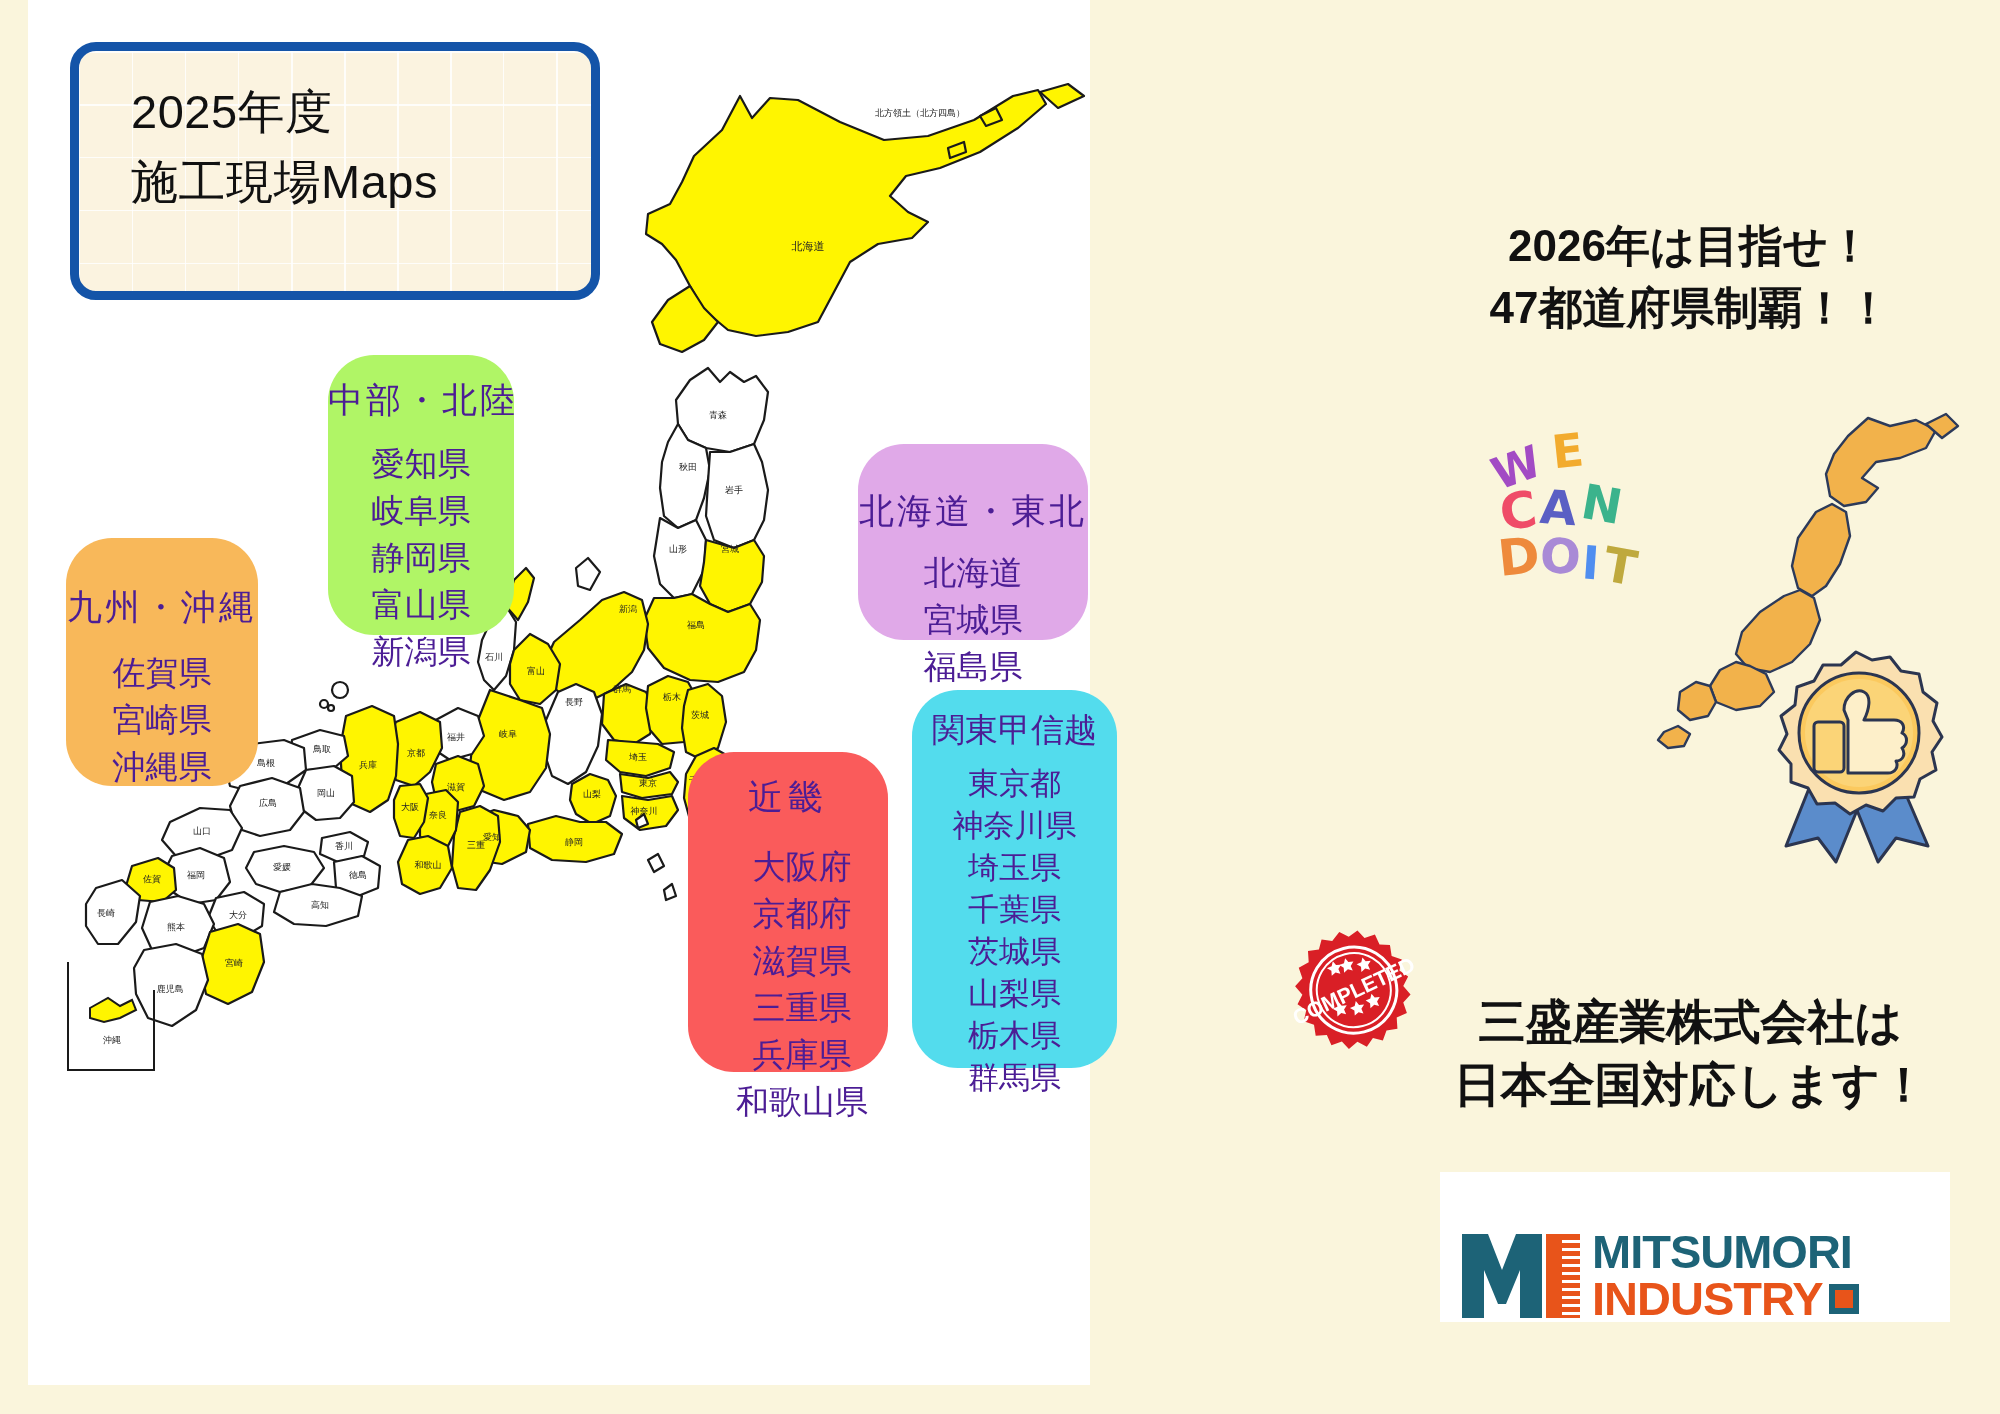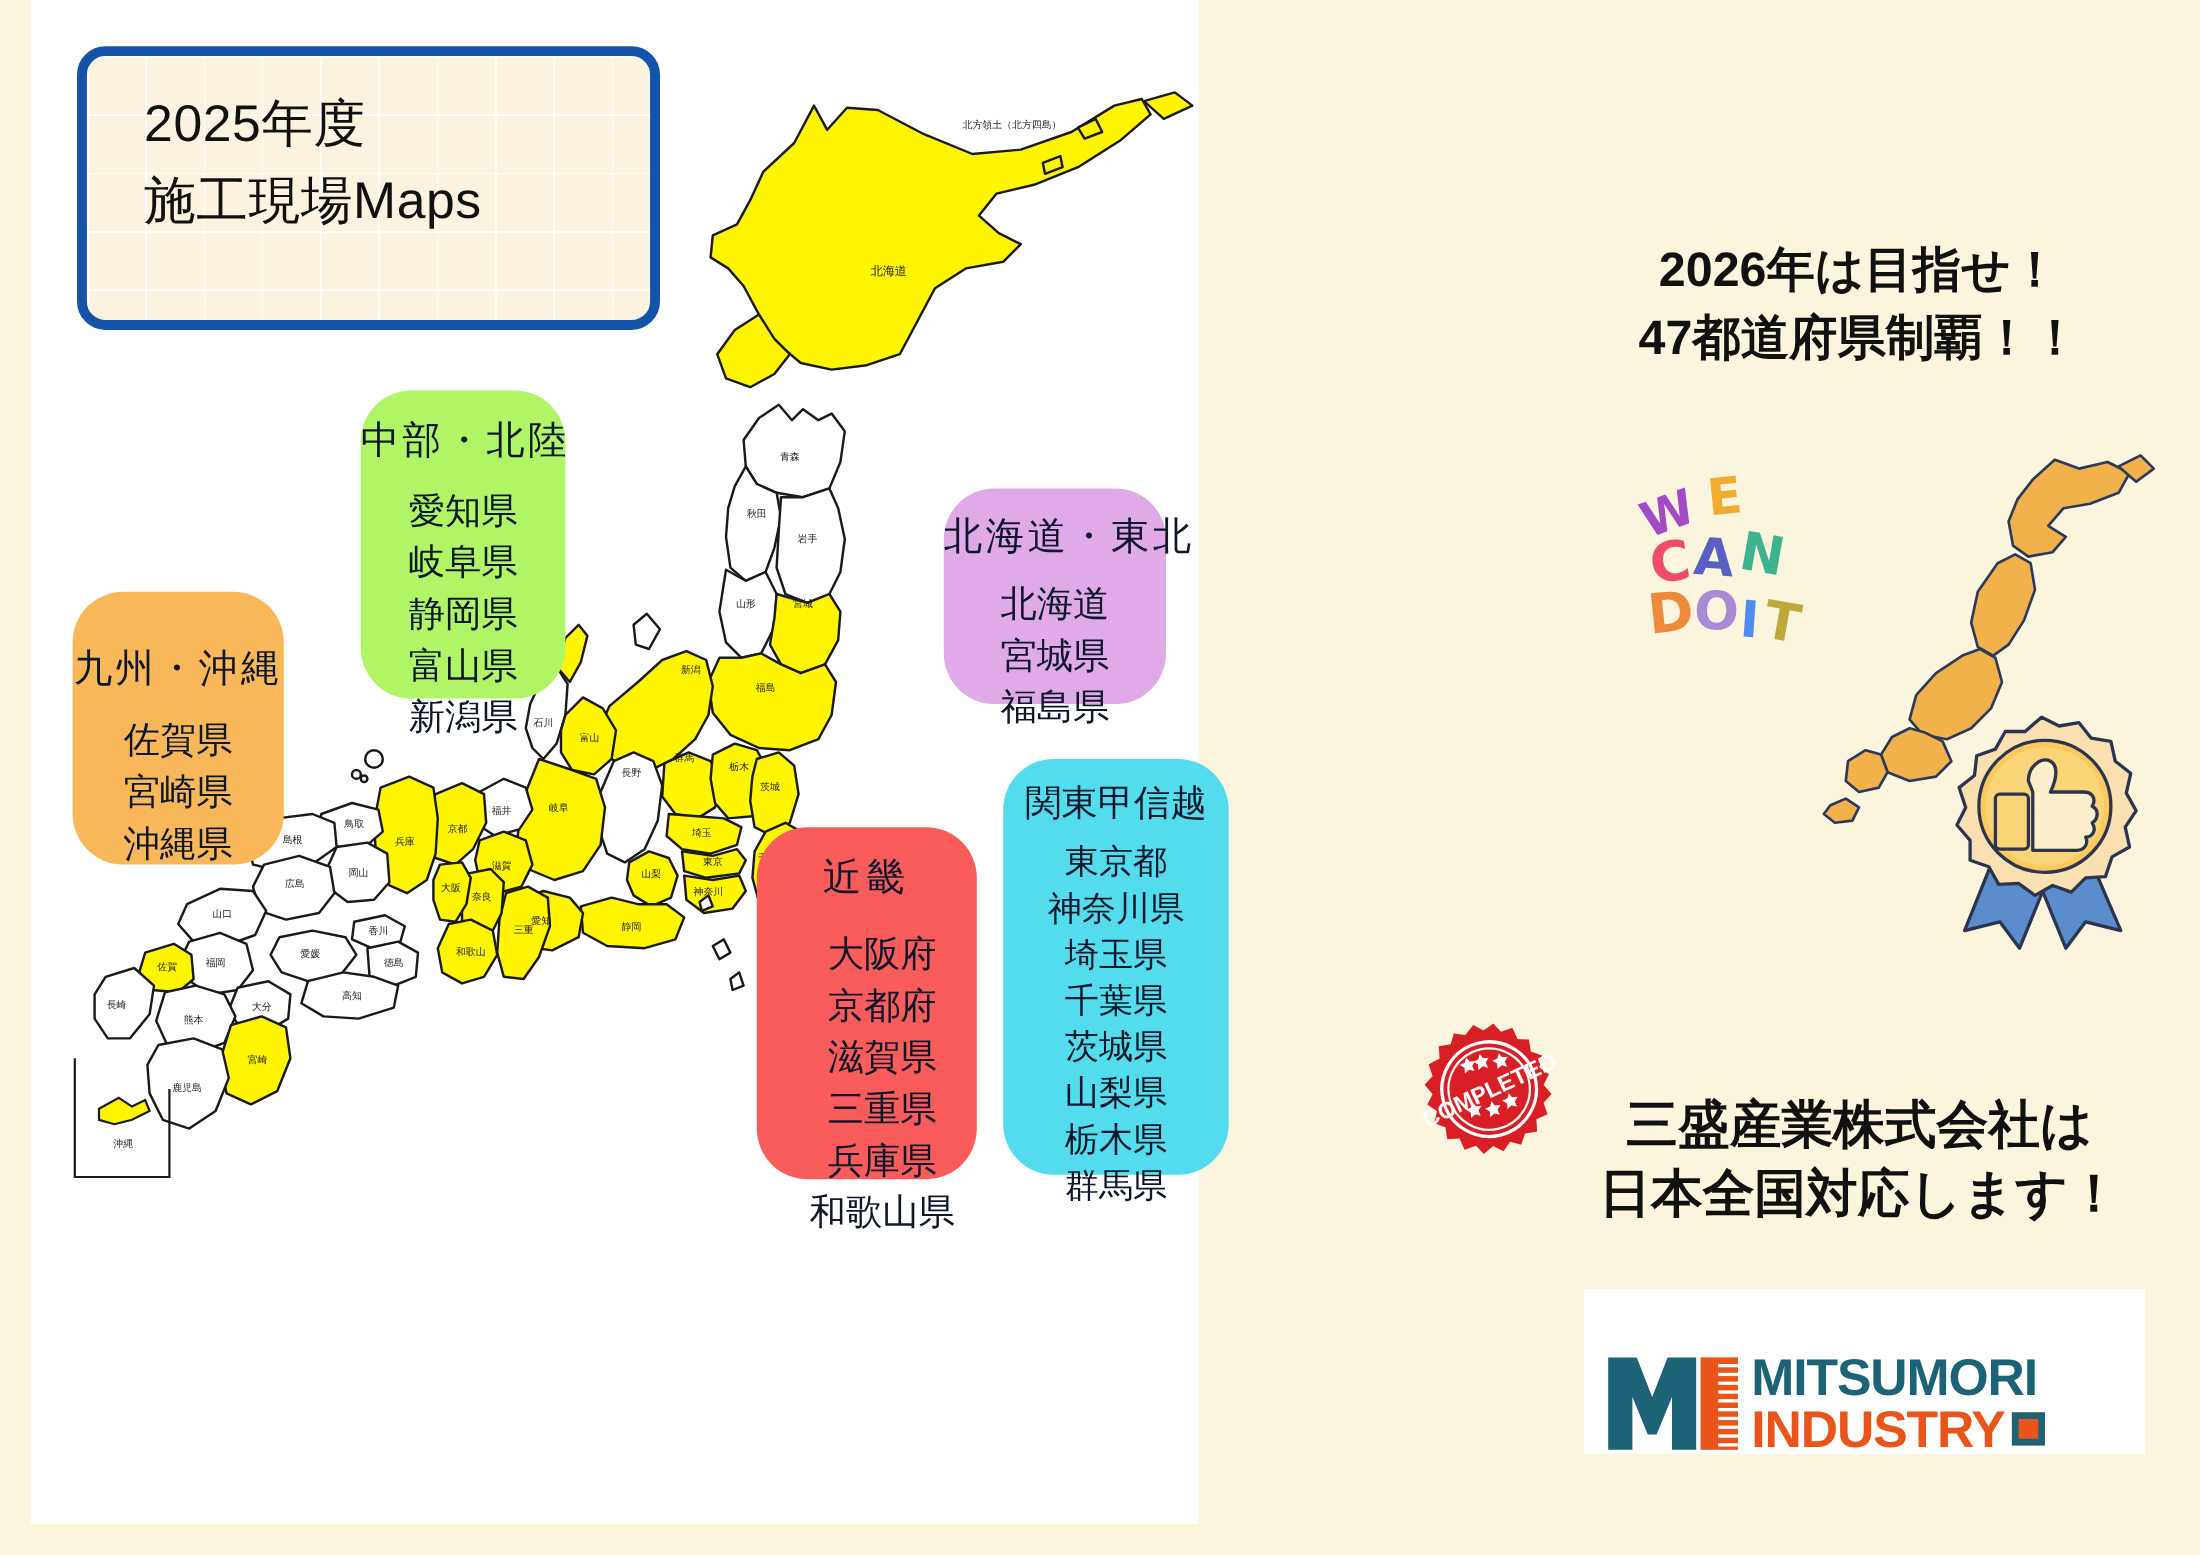--- a/index.html
+++ b/index.html
@@ -42,38 +42,38 @@
     color: #111;
     letter-spacing: .5px;
     white-space: nowrap;
   }
 
   
   .region-box {
     position: absolute;
     border-radius: 46px;
     text-align: center;
-    color: #0f172a;
+    color: #4c1d95;
   }
   .region-box .rb-title {
     font-size: 35px;
     font-weight: 400;
     letter-spacing: 2px;
     white-space: nowrap;
   }
   .region-box .rb-list { margin-top: 14px; }
   .region-box .rb-item {
     font-size: 33px;
     line-height: 47px;
     white-space: nowrap;
   }
 
   #box-kyushu  { left: 38px;  top: 538px;  width: 192px; height: 248px; background: #f8b85a; padding-top: 46px; }
   #box-chubu   { left: 300px; top: 355px;  width: 186px; height: 280px; background: #b0f566; padding-top: 22px; }
-  #box-hokkaido{ left: 830px; top: 444px;  width: 202px; height: 196px; background: #e0a9e8; padding-top: 20px; }
+  #box-hokkaido{ left: 830px; top: 444px;  width: 230px; height: 196px; background: #e0a9e8; padding-top: 44px; }
   #box-kinki   { left: 660px; top: 752px;  width: 200px; height: 320px; background: #fa5b5b; padding-top: 22px; }
   #box-kanto   { left: 884px; top: 690px;  width: 205px; height: 378px; background: #53dced; padding-top: 18px; }
 
   #box-kyushu .rb-title, #box-chubu .rb-title,
   #box-hokkaido .rb-title { letter-spacing: 3px; }
   #box-kanto .rb-title { font-size: 33px; letter-spacing: 0px; }
   #box-kinki .rb-title { letter-spacing: 5px; }
   #box-kinki .rb-list { margin-top: 22px; padding-left: 28px; }
   #box-kanto .rb-list { margin-top: 10px; }
   #box-kanto .rb-item { font-size: 31px; line-height: 42px; }

